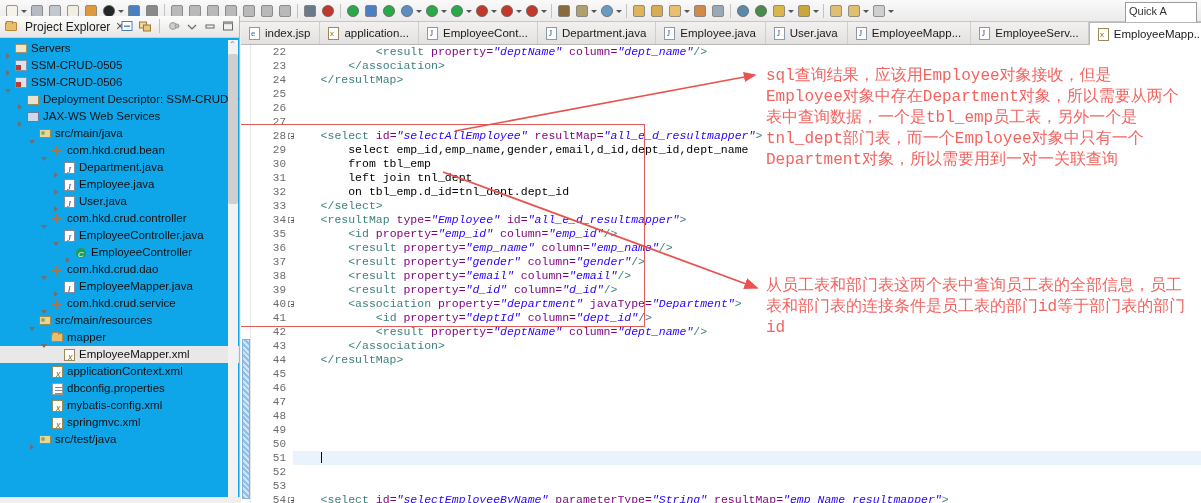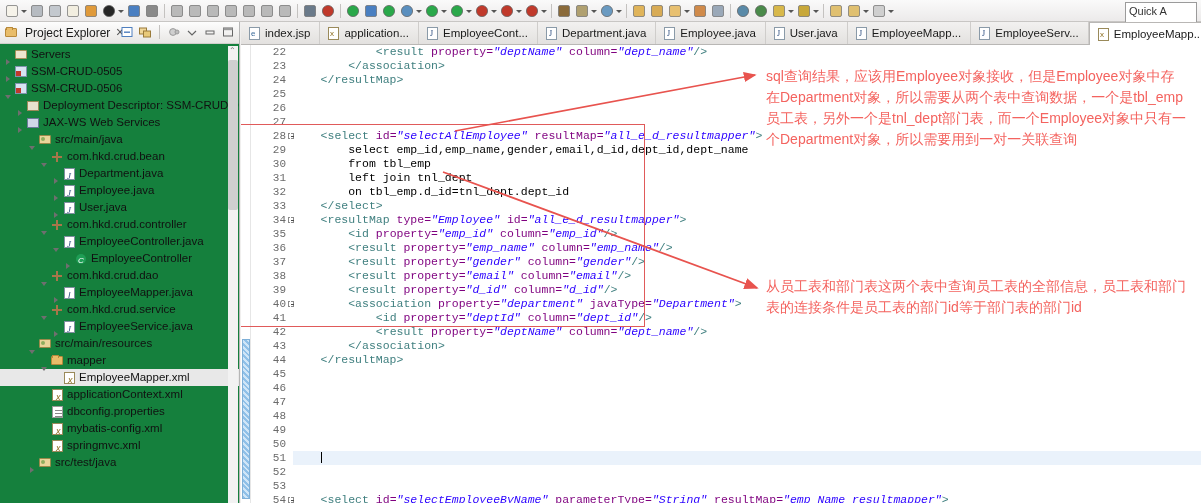--- a/index.html
+++ b/index.html
@@ -59,23 +59,23 @@
     background: #fff;
     font-size: 11px; color: #333;
     line-height: 16px;
     padding-left: 3px;
     overflow: hidden;
     white-space: nowrap;
   }
 
   
   .left-panel {
-    position: absolute; top: 22px; left: 0;
+    position: absolute; top: 16px; left: 0;
     width: 240px; height: 481px;
-    background: #15803d;
+    background: #0ea5e9;
     border-right: 1px solid #b6b6b6;
   }
   .panel-head {
     height: 22px;
     background: linear-gradient(#fdfdfd, #e8e6e4);
     border-bottom: 1px solid #cfcdcb;
     display: flex; align-items: center;
     padding-left: 4px;
     position: relative;
   }
@@ -285,23 +285,23 @@
   .red-box {
     position: absolute;
     border: 1px solid #e05a5a;
     pointer-events: none;
   }
 
   
   .anno {
     position: absolute;
     color: #f4635f;
-    font-size: 14px;
+    font-size: 16px;
     line-height: 21px;
-    font-family: Liberation Sans, sans-serif;
+    font-family: Liberation Mono, monospace;
     white-space: pre-wrap;
   }
   .anno-svg {
     position: absolute; left: 0; top: 0;
     width: 1201px; height: 503px;
     pointer-events: none;
   }
 </style>
 </head>
 <body>
@@ -625,28 +625,20 @@
         </div>
         <div class="trow">
           <span style="width: 39px; flex: 0 0 39px;"></span>
           <span class="twist open"></span>
           <span class="ticon">
             <i class="ic-pkg"></i>
           </span>
           <span class="tlabel">com.hkd.crud.service</span>
         </div>
         <div class="trow">
-          <span style="width: 51px; flex: 0 0 51px;"></span>
-          <span class="twist closed"></span>
-          <span class="ticon">
-            <i class="ic-java"></i>
-          </span>
-          <span class="tlabel">EmployeeService.java</span>
-        </div>
-        <div class="trow">
           <span style="width: 27px; flex: 0 0 27px;"></span>
           <span class="twist open"></span>
           <span class="ticon">
             <i class="ic-srcfolder"></i>
           </span>
           <span class="tlabel">src/main/resources</span>
         </div>
         <div class="trow">
           <span style="width: 39px; flex: 0 0 39px;"></span>
           <span class="twist open"></span>

